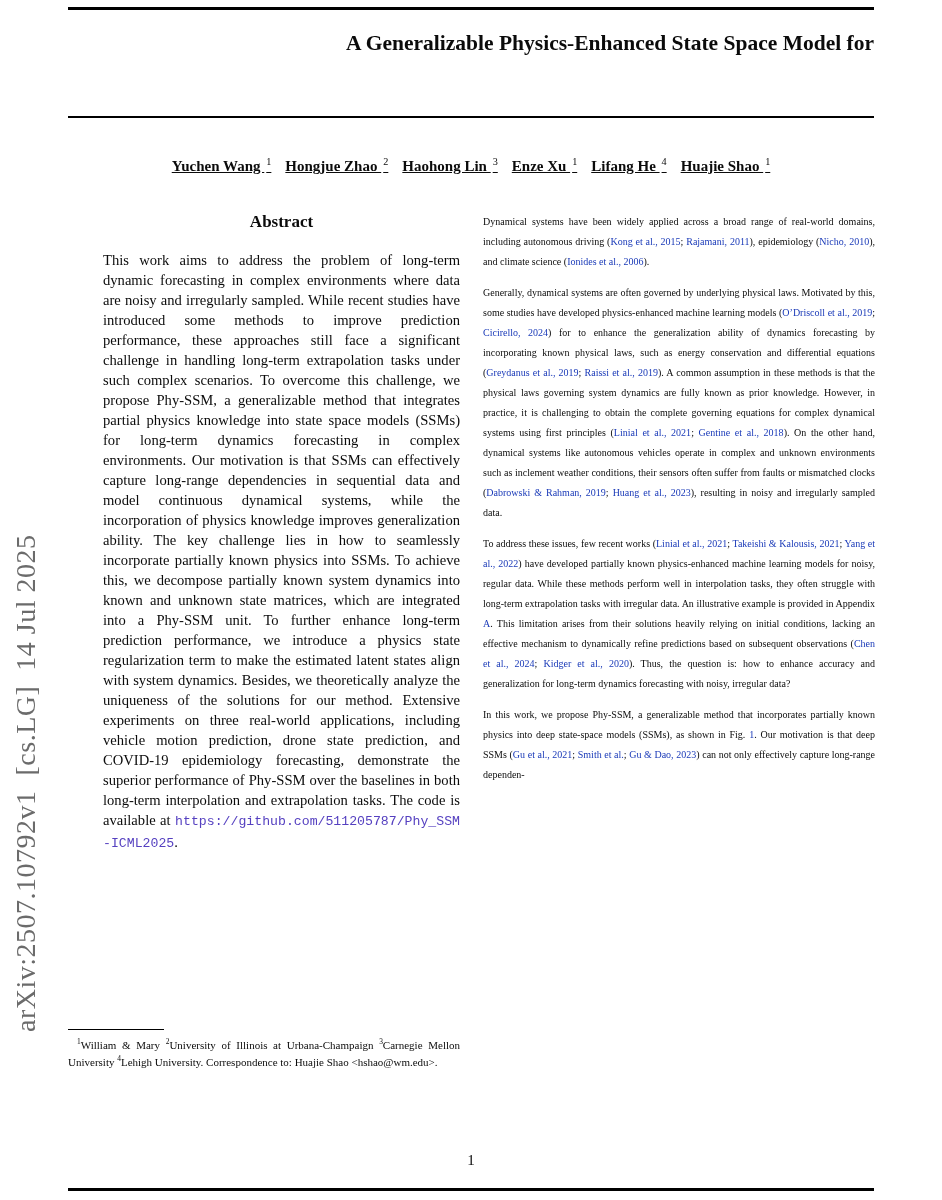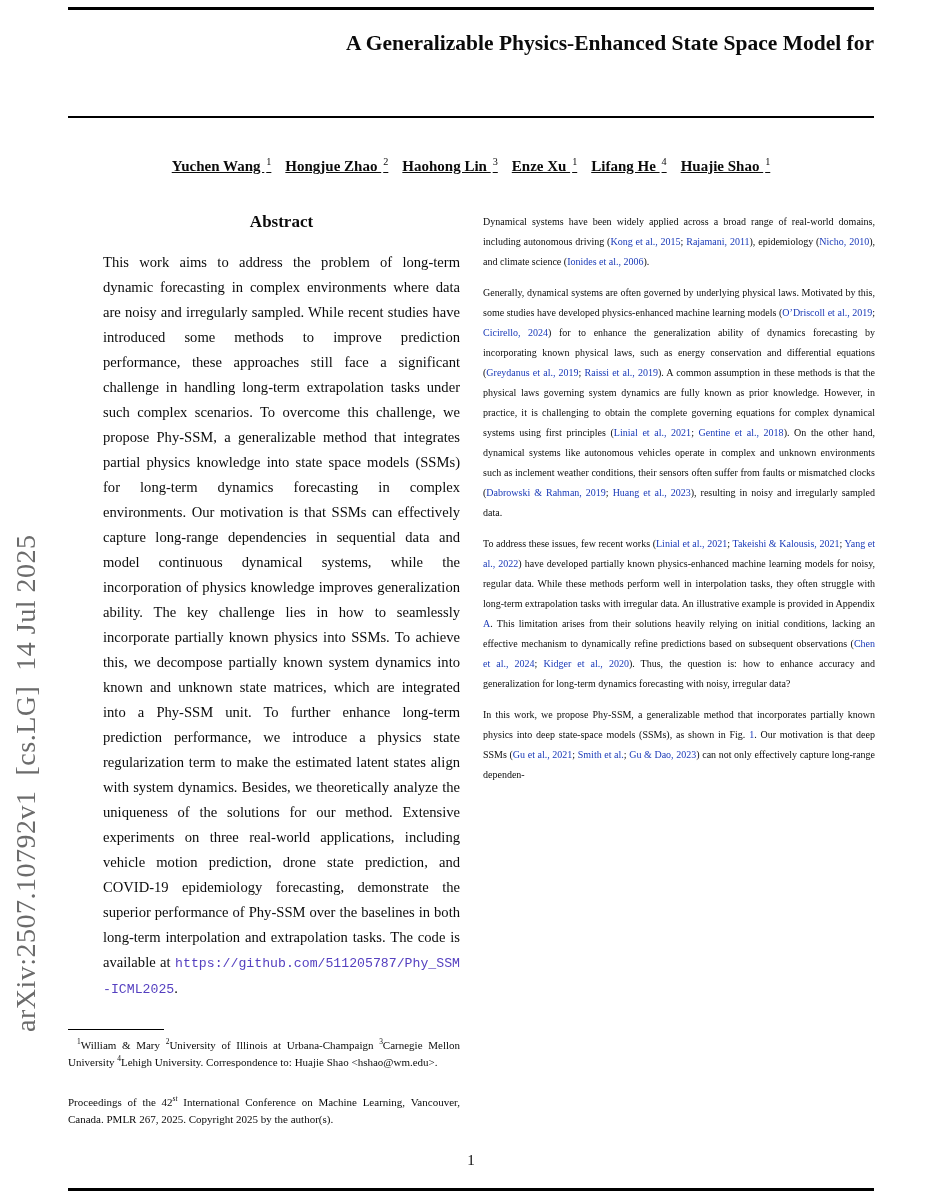--- a/index.html
+++ b/index.html
@@ -45,21 +45,21 @@
 
   .col-left  { position: absolute; left: 68px;  top: 212px; width: 392px; }
   .col-right { position: absolute; left: 483px; top: 212px; width: 392px; }
 
   .abstract-heading {
     margin: 0 0 18px 35px; width: 357px;
     text-align: center; font-size: 17px; font-weight: 700;
   }
   .abstract-body {
     margin-left: 35px; width: 357px;
-    font-size: 14.6px; line-height: 25px;
+    font-size: 14.6px; line-height: 20px;
   }
   .abstract-body .par { margin: 0; }
 
   .intro-heading { margin: 0 0 13px 0; font-size: 17px; font-weight: 700; }
   .intro-body { font-size: 10px; line-height: 20px; }
 
   .par {
     margin: 0 0 11px 0;
     text-align: justify;
     hyphens: auto; -webkit-hyphens: auto;
@@ -120,20 +120,19 @@
         <p class="par"><span class="seg plain">Dynamical systems have been widely applied across a broad range of real-world domains, including autonomous driving (</span><span class="seg link">Kong et al., 2015</span><span class="seg plain">; </span><span class="seg link">Rajamani, 2011</span><span class="seg plain">), epidemiology (</span><span class="seg link">Nicho, 2010</span><span class="seg plain">), and climate science (</span><span class="seg link">Ionides et al., 2006</span><span class="seg plain">).</span></p>
         <p class="par"><span class="seg plain">Generally, dynamical systems are often governed by underlying physical laws.  Motivated by this, some studies have developed physics-enhanced machine learning models (</span><span class="seg link">O’Driscoll et al., 2019</span><span class="seg plain">; </span><span class="seg link">Cicirello, 2024</span><span class="seg plain">) for to enhance the generalization ability of dynamics forecasting by incorporating known physical laws, such as energy conservation and differential equations (</span><span class="seg link">Greydanus et al., 2019</span><span class="seg plain">; </span><span class="seg link">Raissi et al., 2019</span><span class="seg plain">).  A common assumption in these methods is that the physical laws governing system dynamics are </span><span class="seg italic">fully known</span><span class="seg plain"> as prior knowledge. However, in practice, it is challenging to obtain the complete governing equations for complex dynamical systems using first principles (</span><span class="seg link">Linial et al., 2021</span><span class="seg plain">; </span><span class="seg link">Gentine et al., 2018</span><span class="seg plain">). On the other hand, dynamical systems like autonomous vehicles operate in complex and unknown environments such as inclement weather conditions, their sensors often suffer from faults or mismatched clocks (</span><span class="seg link">Dabrowski &amp; Rahman, 2019</span><span class="seg plain">; </span><span class="seg link">Huang et al., 2023</span><span class="seg plain">), resulting in noisy and irregularly sampled data.</span></p>
         <p class="par"><span class="seg plain">To address these issues, few recent works (</span><span class="seg link">Linial et al., 2021</span><span class="seg plain">; </span><span class="seg link">Takeishi &amp; Kalousis, 2021</span><span class="seg plain">; </span><span class="seg link">Yang et al., 2022</span><span class="seg plain">) have developed partially known physics-enhanced machine learning models for noisy, regular data. While these methods perform well in interpolation tasks, they often struggle with long-term extrapolation tasks with </span><span class="seg italic">irregular</span><span class="seg plain"> data. An illustrative example is provided in Appendix </span><span class="seg link">A</span><span class="seg plain">. This limitation arises from their solutions heavily relying on initial conditions, lacking an effective mechanism to dynamically refine predictions based on subsequent observations (</span><span class="seg link">Chen et al., 2024</span><span class="seg plain">; </span><span class="seg link">Kidger et al., 2020</span><span class="seg plain">). Thus, the question is: how to enhance accuracy and generalization for long-term dynamics forecasting with </span><span class="seg italic">noisy, irregular data</span><span class="seg plain">?</span></p>
         <p class="par"><span class="seg plain">In this work, we propose Phy-SSM, a generalizable method that incorporates partially known physics into deep state-space models (SSMs), as shown in Fig. </span><span class="seg link">1</span><span class="seg plain">. Our </span><span class="seg italic">motivation</span><span class="seg plain"> is that deep SSMs (</span><span class="seg link">Gu et al., 2021</span><span class="seg plain">; </span><span class="seg link">Smith et al.</span><span class="seg plain">; </span><span class="seg link">Gu &amp; Dao, 2023</span><span class="seg plain">) can not only effectively capture long-range dependen-</span></p>
       </div>
   </section>
 
   <div class="footnote-area">
     <div class="footnote-rule"></div>
     <p class="footnote-affil"><span class="seg sup">1</span><span class="seg plain">William &amp; Mary </span><span class="seg sup">2</span><span class="seg plain">University of Illinois at Urbana-Champaign </span><span class="seg sup">3</span><span class="seg plain">Carnegie Mellon University </span><span class="seg sup">4</span><span class="seg plain">Lehigh University. Correspondence to: Huajie Shao &lt;hshao@wm.edu&gt;.</span></p>
-    <p class="footnote-proc"><span class="seg italic">Proceedings of the 42</span><span class="seg italic-sup">st</span><span class="seg italic"> International Conference on Machine Learning</span><span class="seg plain">, Vancouver, Canada. PMLR 267, 2025. Copyright 2025 by the author(s).</span></p>
   </div>
 
   <div class="page-number">1</div>
 
   <div class="rule rule-bottom"></div>
 
 </div>
 
 </body></html>

